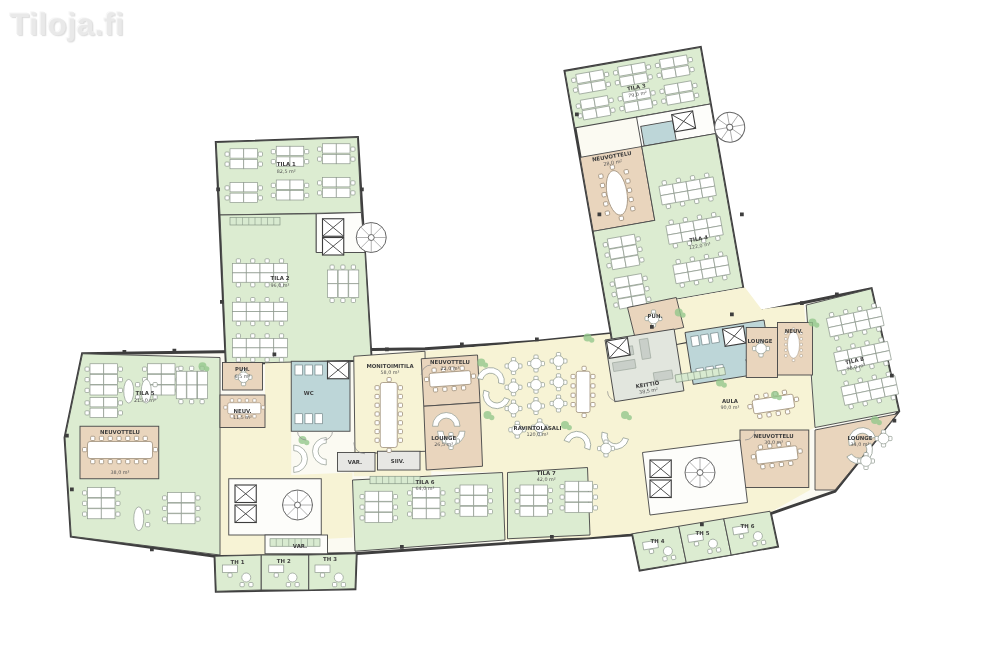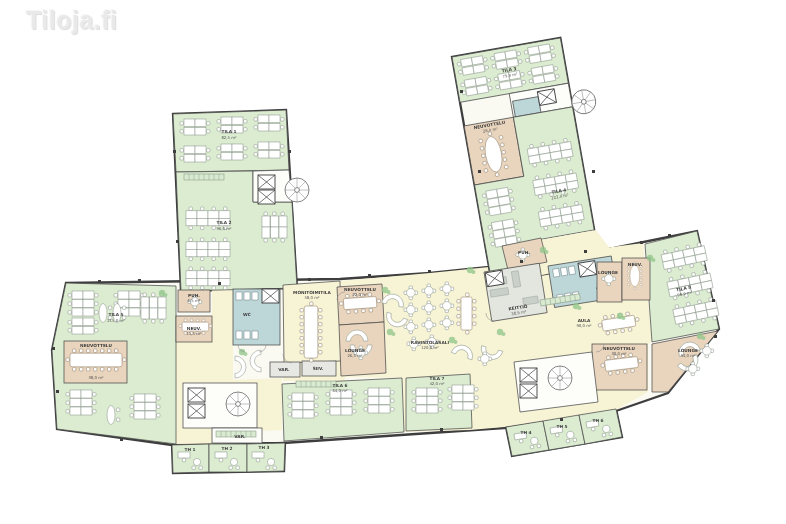--- a/index.html
+++ b/index.html
@@ -1,18 +1,18 @@
 <!DOCTYPE html>
 <html style="--c-footprint: #fbfaf2; --c-office: #dcecd1; --c-meeting: #e9d5bd; --c-wc: #bdd6d8; --c-corridor: #f7f3d5; --c-storage: #e7e7e4; --c-kitchen: #e2e6de; --c-wall: #3e3e3e; --c-plant: #93c78b; --c-plantlight: #d8ead0; --c-logo: #e9e9e9;"><head>
 <meta charset="utf-8">
 <style>
   html,body{margin:0;padding:0;background:#fff;}
   .stage{position:relative;width:786px;height:524px;background:#fff;overflow:hidden;
          font-family:"Liberation Sans",sans-serif;}
-  .watermark{position:absolute;left:26px;top:6px;font:bold 25px "Liberation Sans",sans-serif;
+  .watermark{position:absolute;left:8px;top:6px;font:bold 25px "Liberation Sans",sans-serif;
     color:var(--c-logo,#e9e9e9);letter-spacing:.5px;
     text-shadow:-1px -1px 0 #f7f7f7,1px 1px 1px #dcdcdc;user-select:none;}
   svg{position:absolute;left:0;top:0;}
   .outer{fill:var(--c-footprint,#fbfaf2);stroke:var(--c-wall,#3e3e3e);stroke-width:2.3;stroke-linejoin:miter;}
   .rm{stroke:#4b4b4b;stroke-width:.75;stroke-linejoin:miter;}
   .rm-office{fill:var(--c-office,#dcecd1);}
   .rm-meeting{fill:var(--c-meeting,#e9d5bd);}
   .rm-wc{fill:var(--c-wc,#bdd6d8);}
   .rm-storage{fill:var(--c-storage,#e7e7e4);}
   .rm-kitchen{fill:var(--c-kitchen,#e2e6de);}

